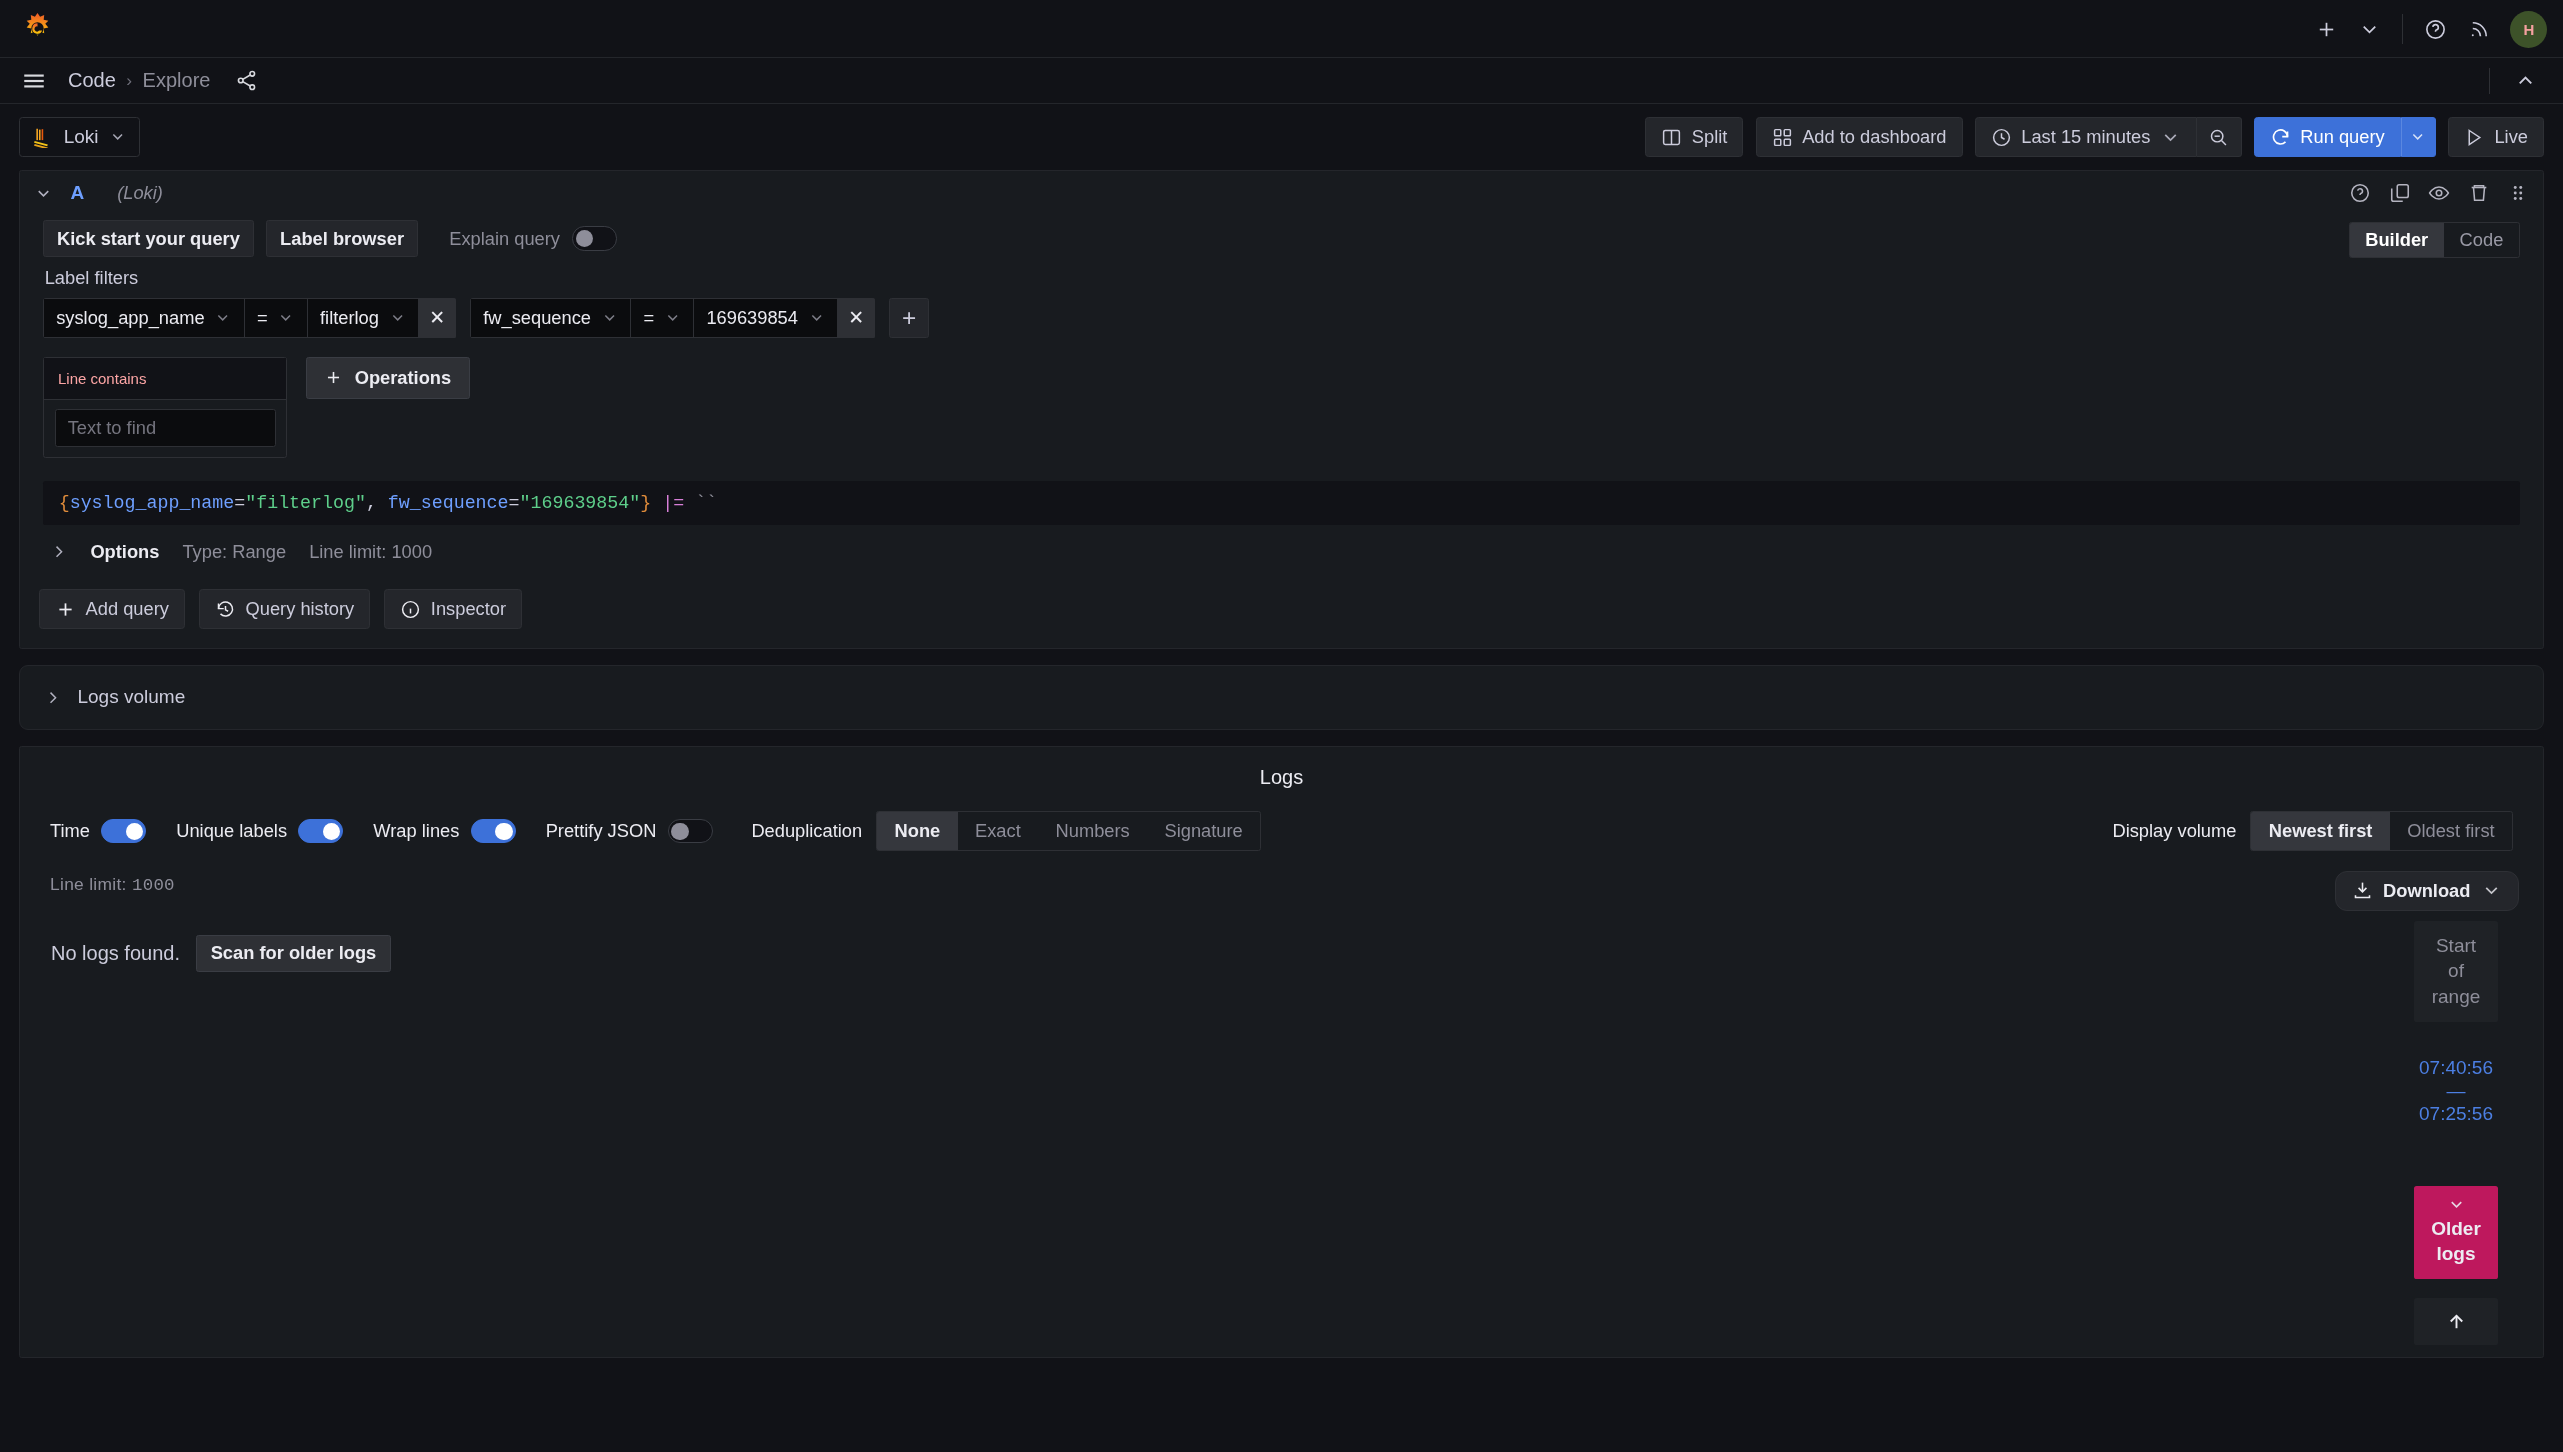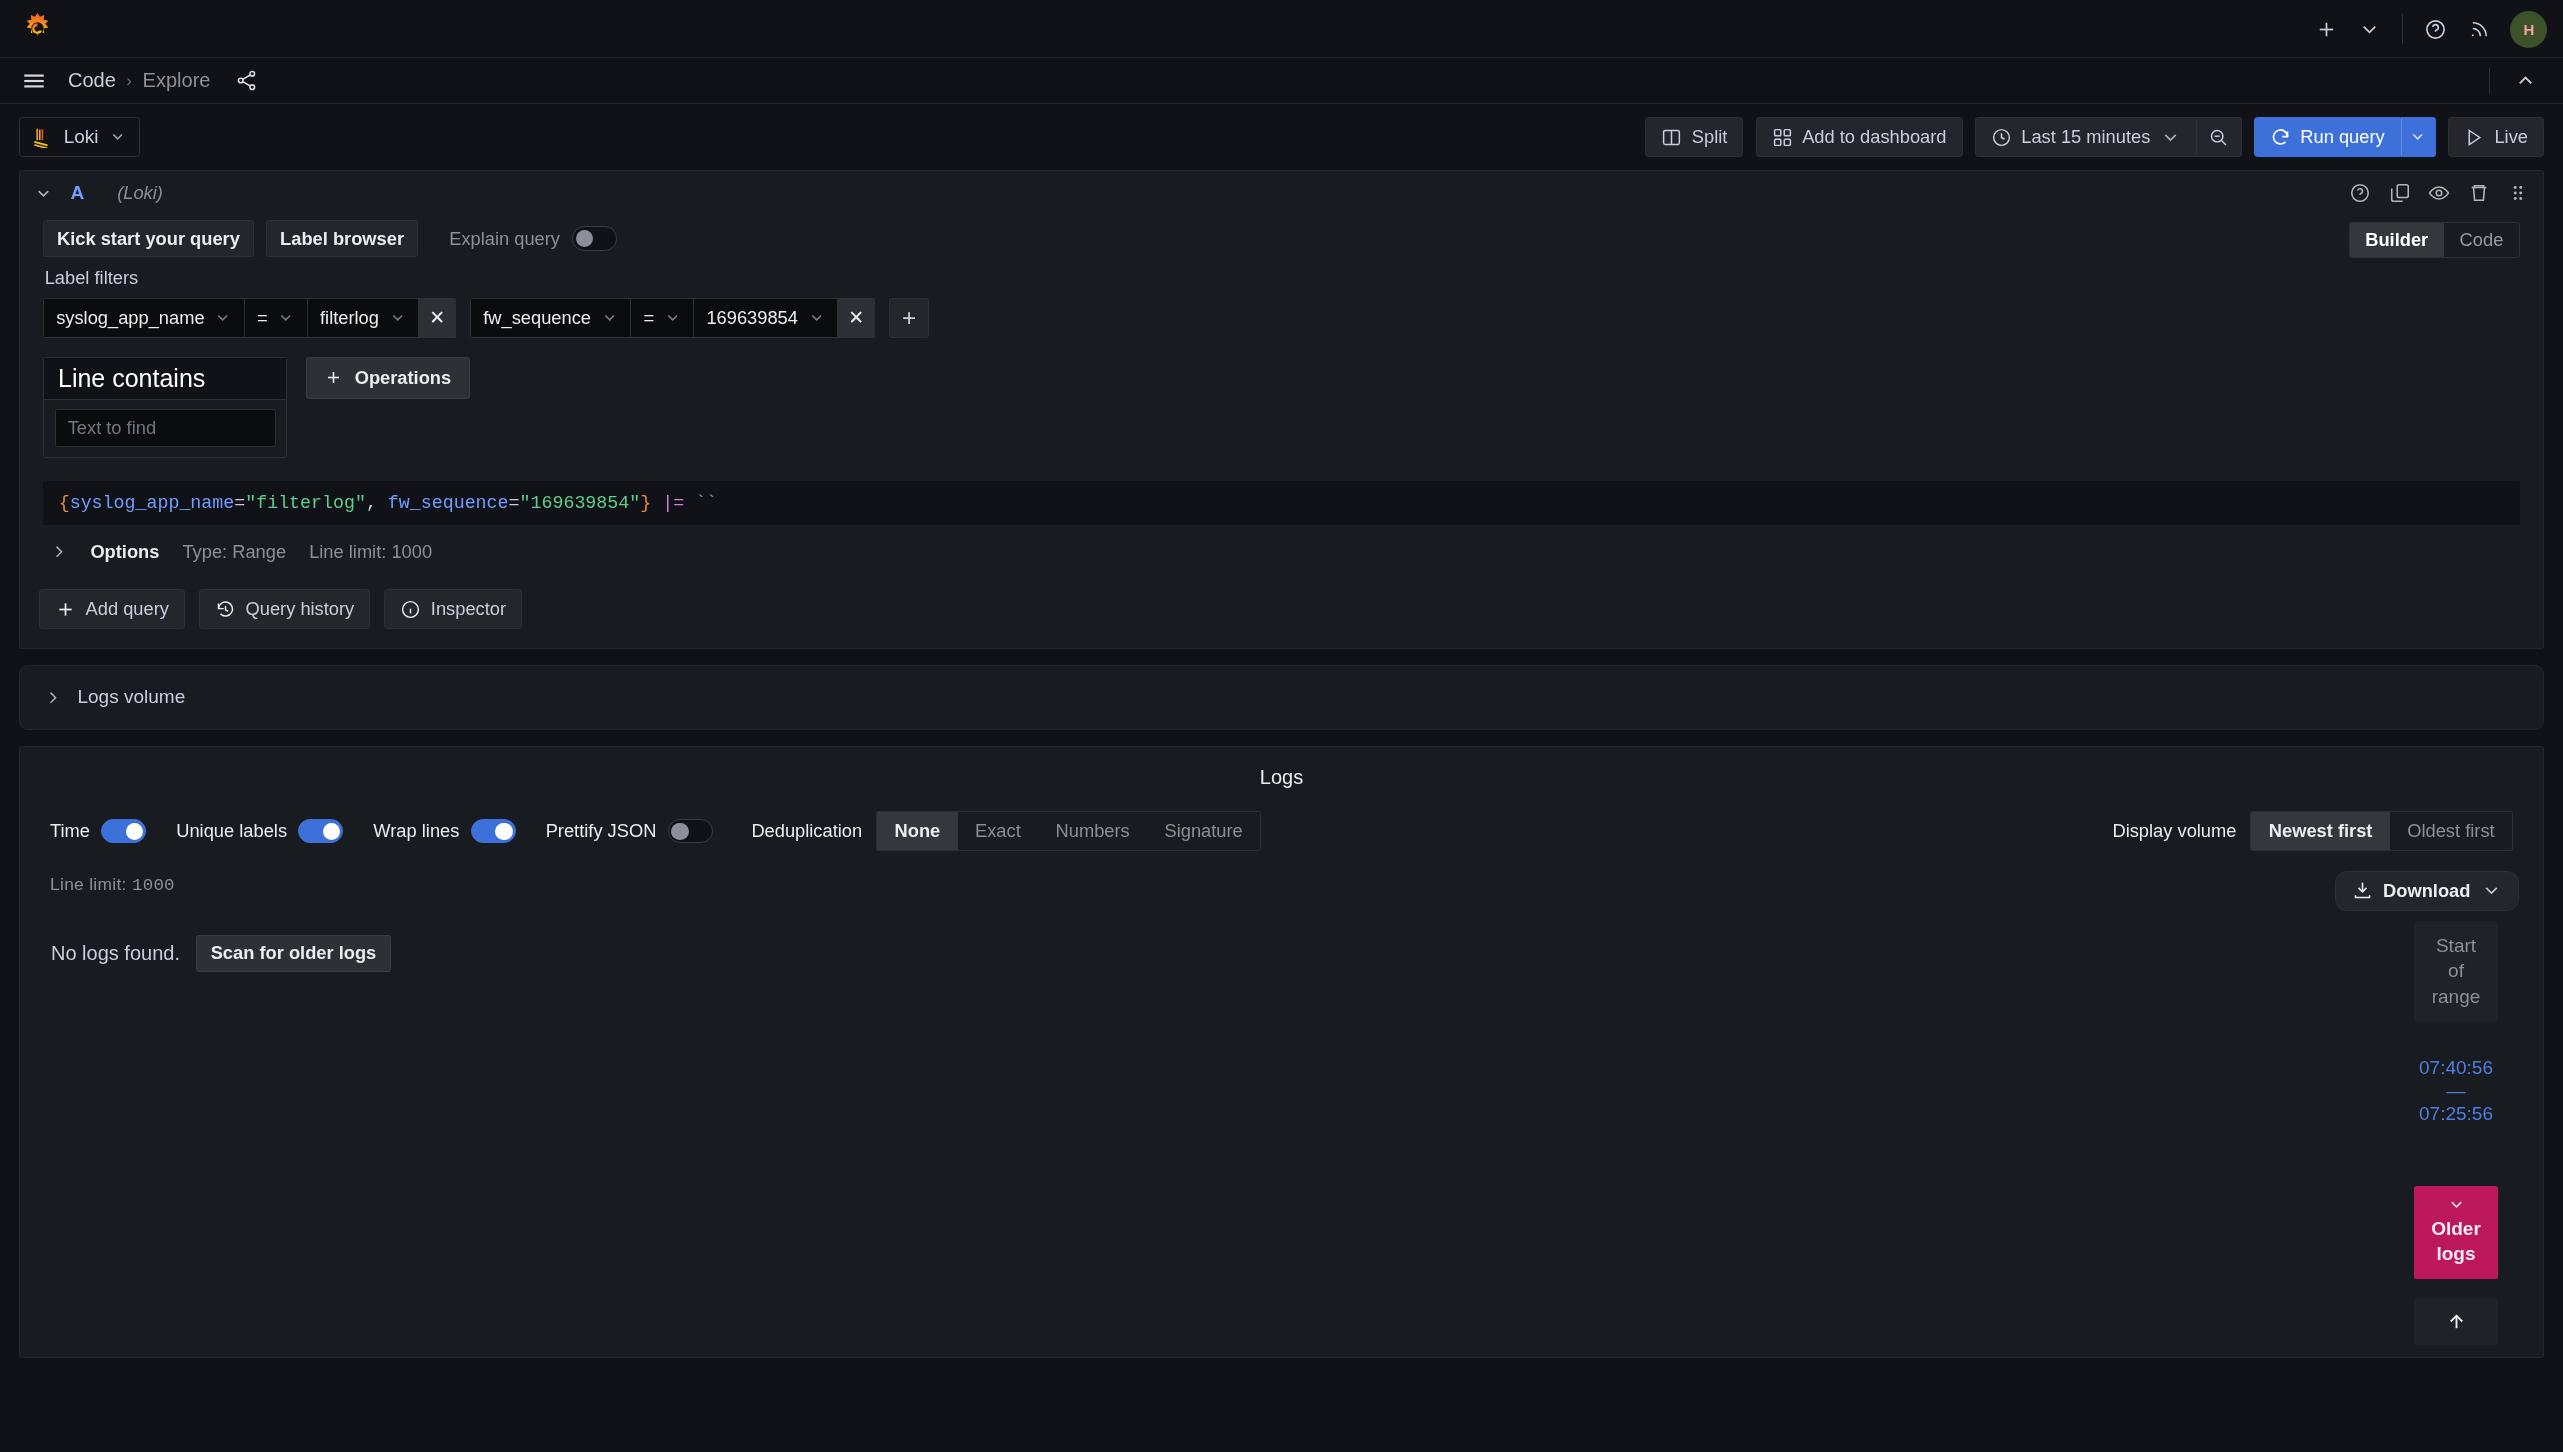--- a/index.html
+++ b/index.html
@@ -175,21 +175,21 @@
     display: flex; align-items: center; justify-content: center;
     font-size: 24.4px; color: #ccccdc; cursor: pointer;
   }
   .ops-row { display: flex; align-items: flex-start; gap: 19px; margin-top: 19px; }
   .linecontains-box {
     width: 244px; background: #181b1f;
     border: 0.9px solid #2e3035; border-radius: 2.6px;
   }
   .linecontains-title {
     height: 42px; display: flex; align-items: center;
-    padding: 0 14px; font-size: 25px; color: #ffffff;
+    padding: 0 14px; font-size: 15px; color: #fca5a5;
     border-bottom: 0.9px solid #2e3035; background: #111217;
     cursor: pointer;
   }
   .linecontains-body { padding: 8.7px 10.5px 10.5px 10.5px; }
   .text-input {
     width: 100%; height: 38px; background: #0b0c0e;
     border: 0.9px solid #2e3035; border-radius: 2.6px;
     color: #ececf2; font-size: 18.3px; padding: 0 12.2px;
     font-family: "Liberation Sans", sans-serif;
   }

